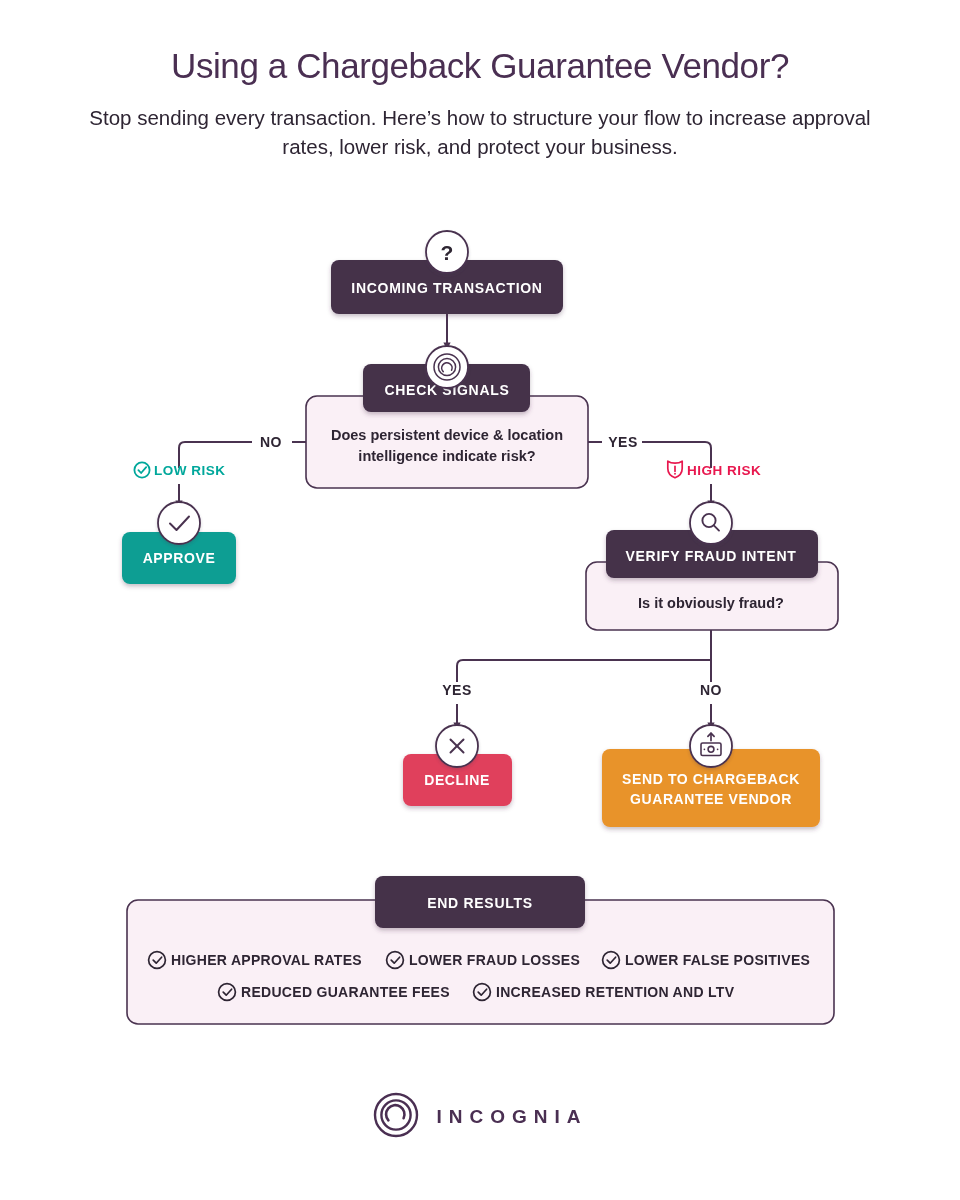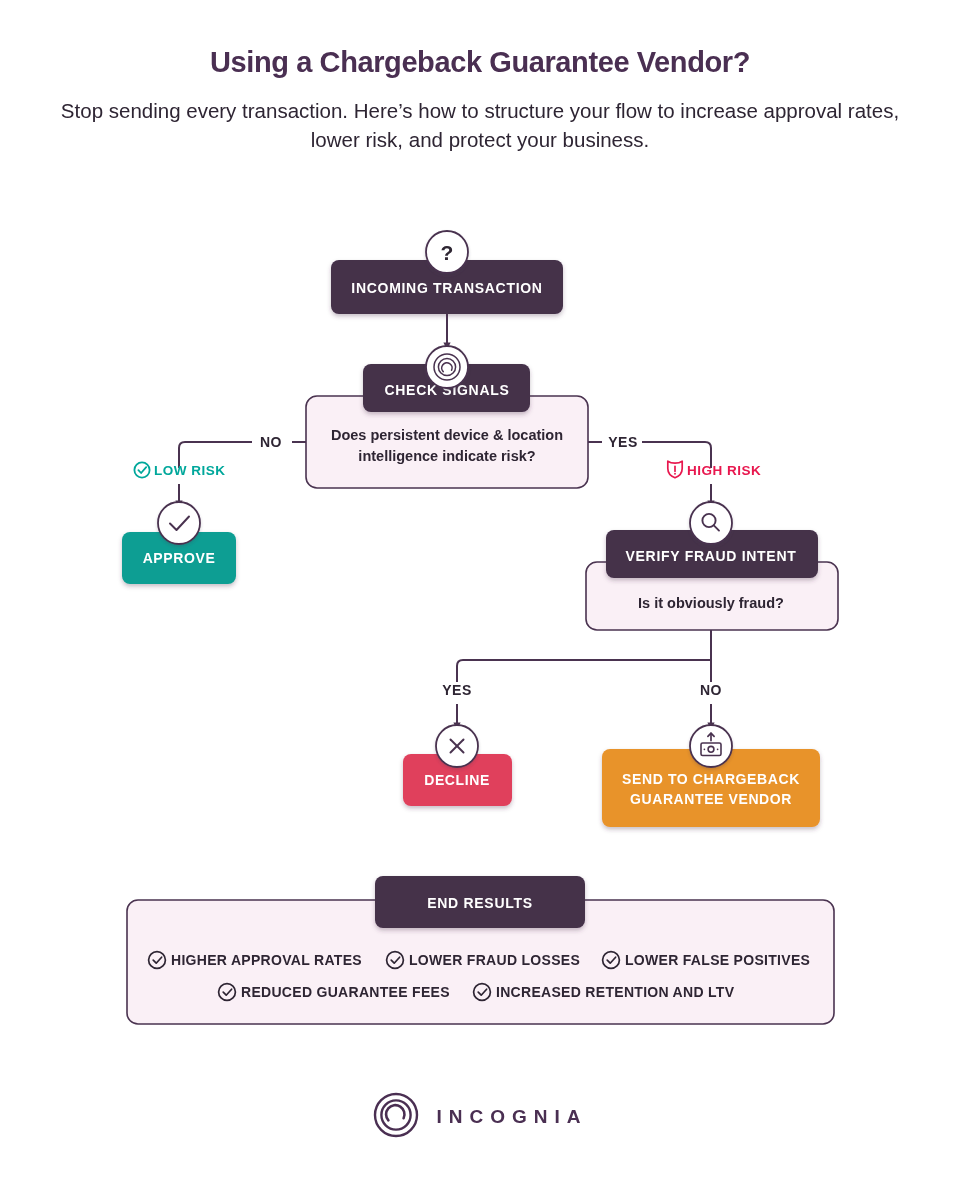--- a/index.html
+++ b/index.html
@@ -7,27 +7,27 @@
     width: 960px; height: 1200px;
     background: #ffffff;
     font-family: "Liberation Sans", sans-serif;
     overflow: hidden;
   }
   #page { position: relative; width: 960px; height: 1200px; background: #fff; }
 
   
   .header { position: absolute; left: 0; top: 46px; width: 960px; text-align: center; }
   .title {
-    font-size: 29px; font-weight: 700; color: #4A2F52;
+    font-size: 35px; font-weight: 400; color: #4A2F52;
     letter-spacing: -0.4px; line-height: 1.15;
   }
   .subtitle {
     margin-top: 18px; font-size: 20.5px; color: #2E2533;
     line-height: 1.38; font-weight: 400;
-    padding: 0 44px;
+    padding: 0 72px;
   }
 
   
   #flow { position: absolute; left: 0; top: 200px; width: 960px; height: 860px; }
   #flow svg { position: absolute; left: 0; top: 0; }
 
   
   .nd-title {
     font-family: "Liberation Sans", sans-serif;
     font-size: 14px; font-weight: 700; fill: #ffffff; letter-spacing: 0.7px;

